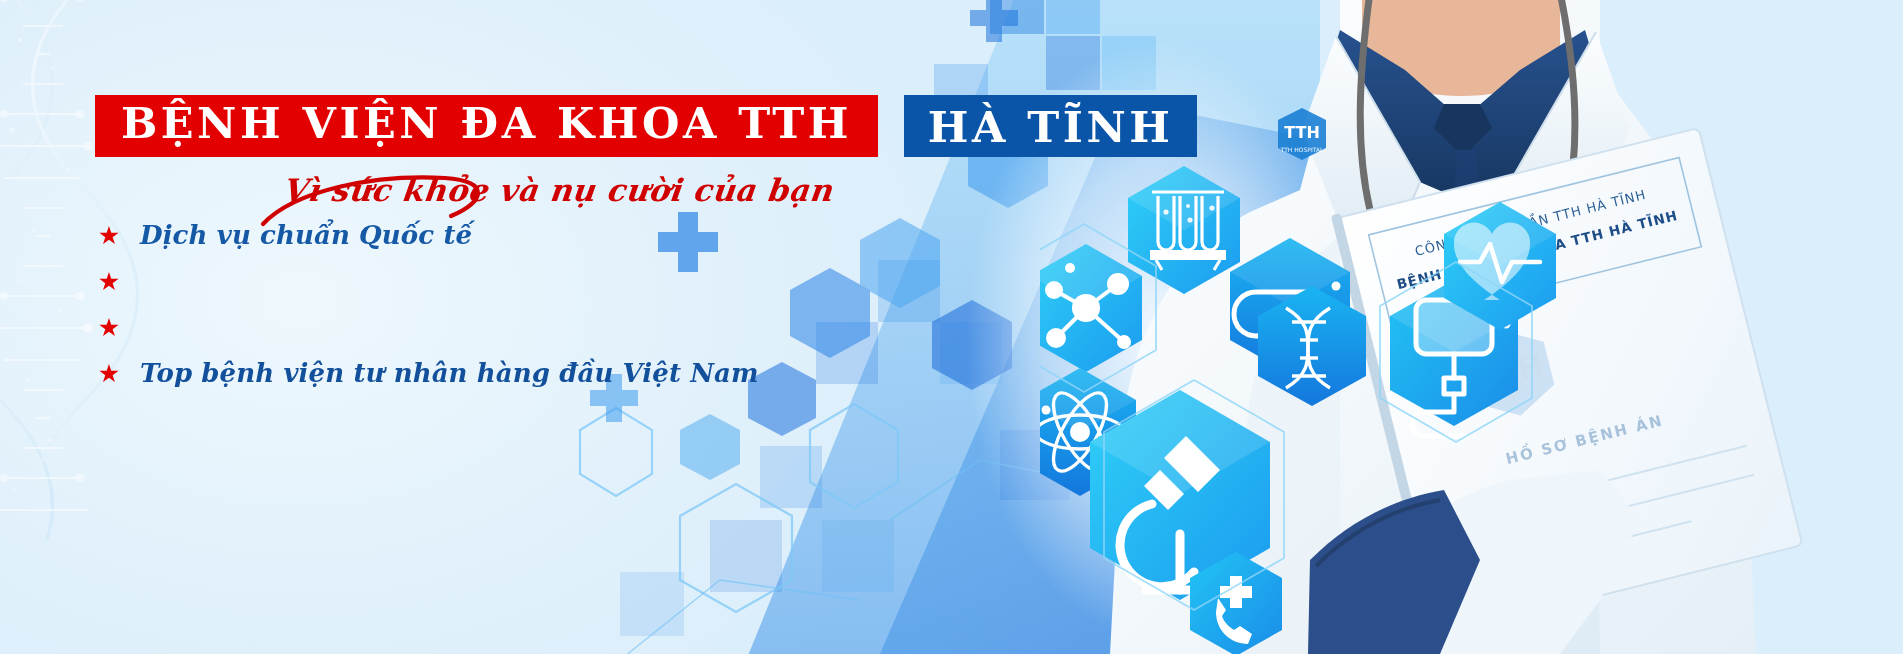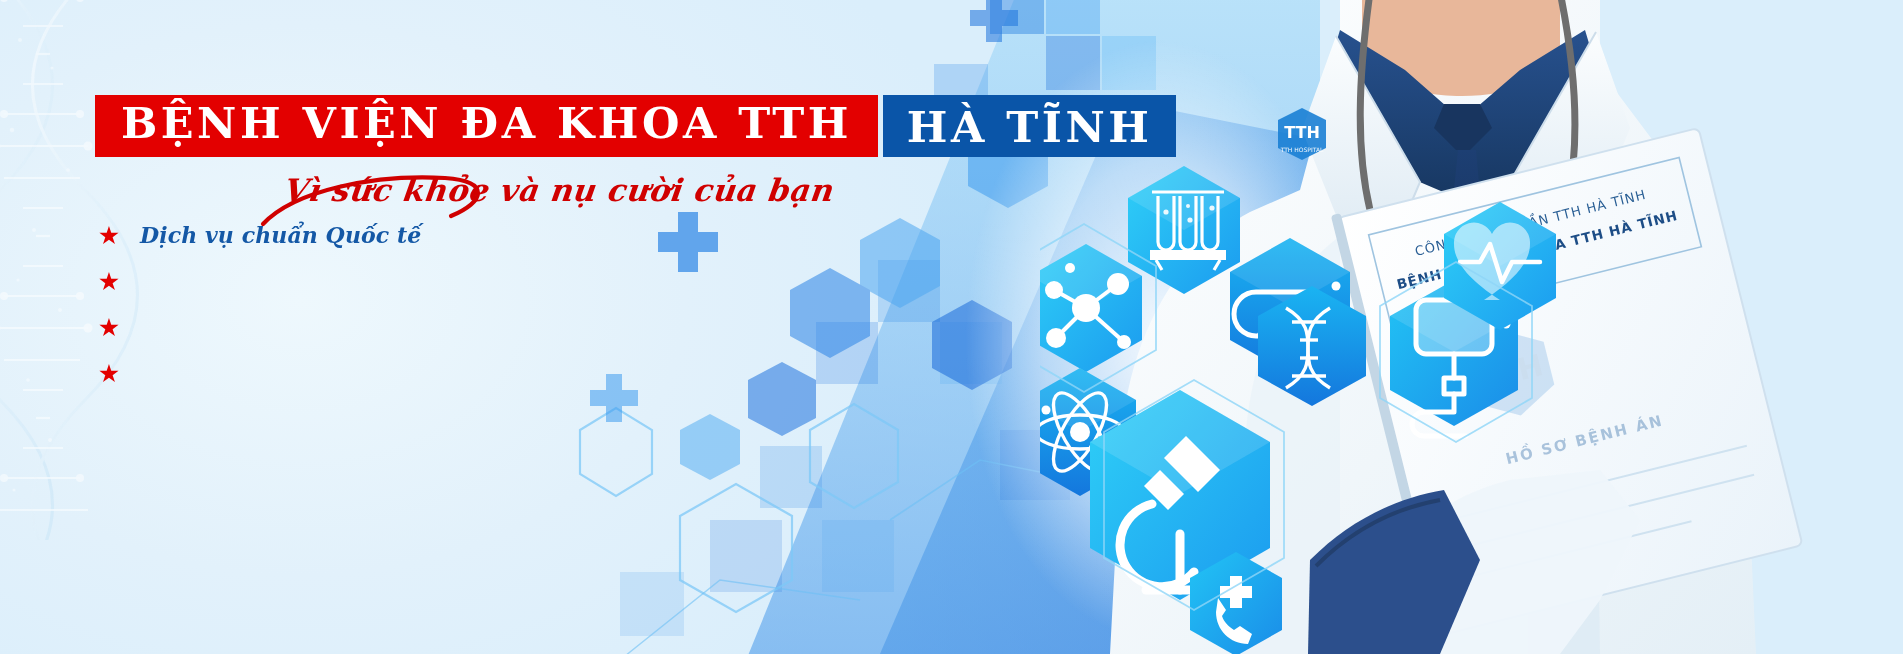--- a/index.html
+++ b/index.html
@@ -29,21 +29,21 @@
     position:absolute;left:900px;top:-60px;width:520px;height:800px;
     background:radial-gradient(ellipse 260px 400px at 50% 50%, rgba(255,255,255,.92) 0%, rgba(255,255,255,.5) 45%, rgba(255,255,255,0) 75%);
   }
 
   
   .doctor{position:absolute;left:1040px;top:0;width:863px;height:654px;}
 
   
   .text-block{position:absolute;left:0;top:0;width:1000px;height:654px;}
 
-  .title-row{position:absolute;left:95px;top:95px;display:flex;align-items:stretch;gap:5px;}
+  .title-row{position:absolute;left:95px;top:95px;display:flex;align-items:stretch;gap:26px;}
 
   .badge-red{
     background:#e30000;
     padding:3px 26px 9px 26px;
     display:flex;align-items:center;justify-content:center;
   }
   .badge-blue{
     background:#0a55a8;
     padding:3px 24px 1px 24px;
     display:flex;align-items:center;justify-content:flex-end;
@@ -77,21 +77,21 @@
     display:flex;align-items:center;
     height:46px;margin-bottom:0px;
   }
   .star{
     width:34px;flex:0 0 34px;text-align:center;
     color:#e30000;font-size:25px;line-height:30px;
   }
   .btext{
     font-family:"DejaVu Serif","Liberation Serif",serif;
     font-style:italic;font-weight:700;
-    font-size:22px;
+    font-size:26px;
     color:#15529f;
     letter-spacing:.1px;
     white-space:nowrap;
     padding-left:14px;
   }
   .bullet:nth-child(1) .btext{color:#1458a6;}
   .bullet:nth-child(2) .btext{color:#1253a0;}
   .bullet:nth-child(3) .btext{color:#14539f;}
   .bullet:nth-child(4) .btext{color:#12509c;}
 </style>
@@ -481,16 +481,17 @@
         <span class="btext">Dịch vụ chuẩn Quốc tế</span>
       </div>
       <div class="bullet">
         <span class="star">★</span>
       </div>
       <div class="bullet">
         <span class="star">★</span>
       </div>
       <div class="bullet">
         <span class="star">★</span>
+        <span class="btext">Top bệnh viện tư nhân hàng đầu Việt Nam</span>
       </div>
     </div>
   </div>
 </div>
 
 </body></html>

